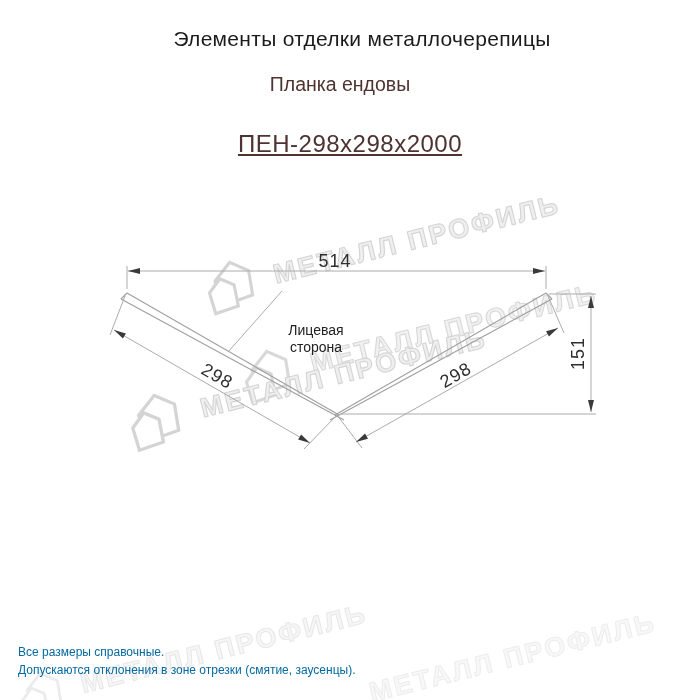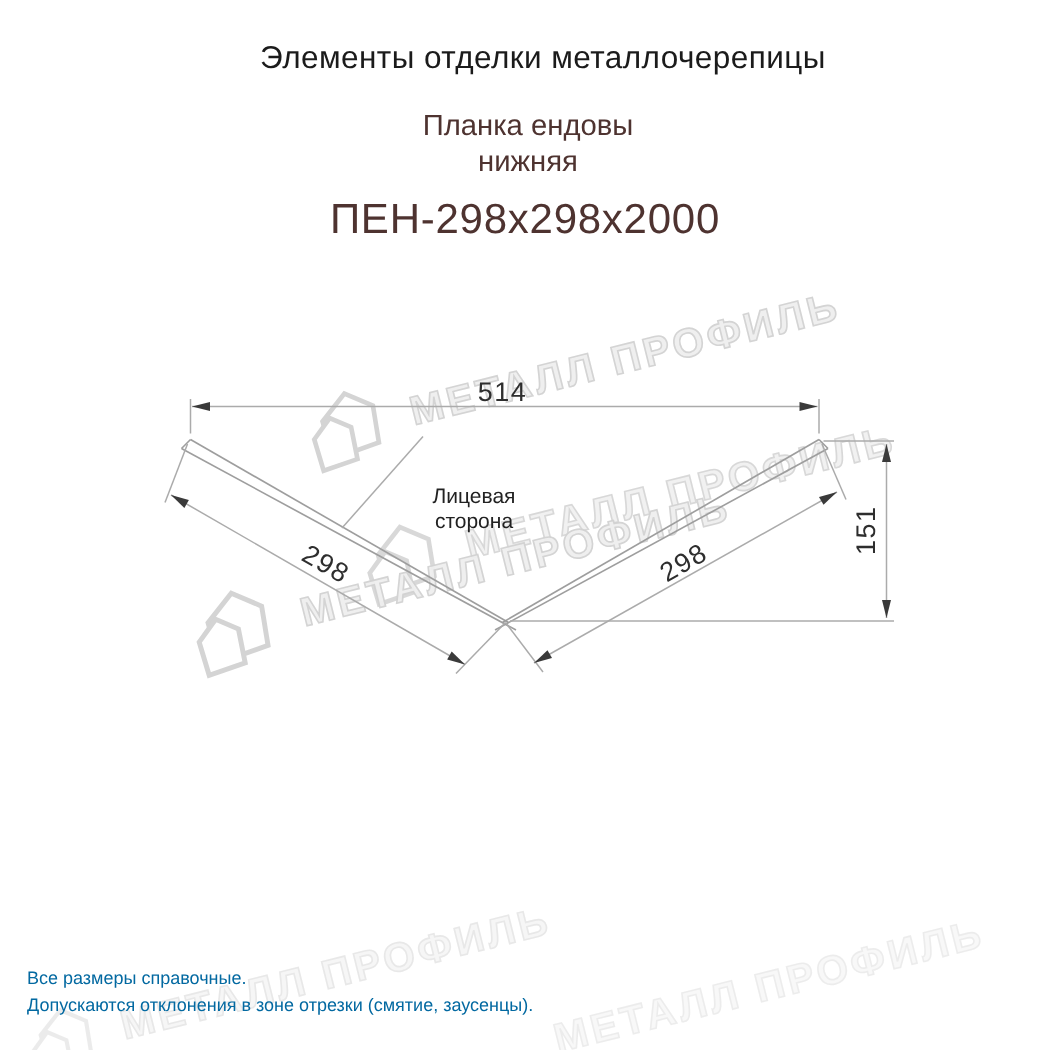--- a/index.html
+++ b/index.html
@@ -6,26 +6,26 @@
   .page {
     position:relative; width:700px; height:700px; background:#ffffff;
     overflow:hidden; font-family:"Liberation Sans", sans-serif;
   }
   
   .title {
     position:absolute; left:0; top:27px; width:700px; text-align:center;
     font-size:21px; color:#1b1b1b; letter-spacing:0.3px;padding-left:12px;
   }
   .subtitle {
-    position:absolute; left:12px; top:72px; width:680px; text-align:center;
+    position:absolute; left:0; top:72px; width:680px; text-align:center;
     font-size:19.5px; line-height:24px; color:#4e3330;
   }
   .model {
     position:absolute; left:0; top:130px; width:700px; text-align:center;
-    font-size:28px; color:#4e3330; letter-spacing:0.5px;
+    font-size:24px; color:#4e3330; letter-spacing:0.5px;text-decoration:underline;
   }
   
   .wm {
     position:absolute; display:flex; align-items:center; gap:9px;
     transform:rotate(-14deg); transform-origin:left center;
     pointer-events:none; white-space:nowrap;
   }
   .wm .wm-text {
     font-size:27px; font-weight:bold; letter-spacing:2.5px;
     color:#efefef; -webkit-text-stroke:1.1px #d2d2d2;
@@ -84,21 +84,20 @@
     <span class="wm-text">МЕТАЛЛ ПРОФИЛЬ</span>
   </div>
 
   <div class="wm" style="left:370px; top:678px; opacity:0.4;">
     <span class="wm-text">МЕТАЛЛ ПРОФИЛЬ</span>
   </div>
 
   <div class="title">Элементы отделки металлочерепицы</div>
   <div class="subtitle">
     <div>Планка ендовы</div>
-    <div>нижняя</div>
   </div>
   <div class="model">ПЕН-298х298х2000</div>
 
   <svg class="drawing" width="700" height="700" viewBox="0 0 700 700">
 
     <g stroke="#9e9e9e" stroke-width="1.1" fill="none">
       <line x1="127" y1="293" x2="339" y2="415"></line>
       <line x1="121" y1="299" x2="344" y2="420"></line>
       <line x1="127" y1="293" x2="121" y2="299"></line>
       <line x1="546" y1="293" x2="335" y2="415"></line>

